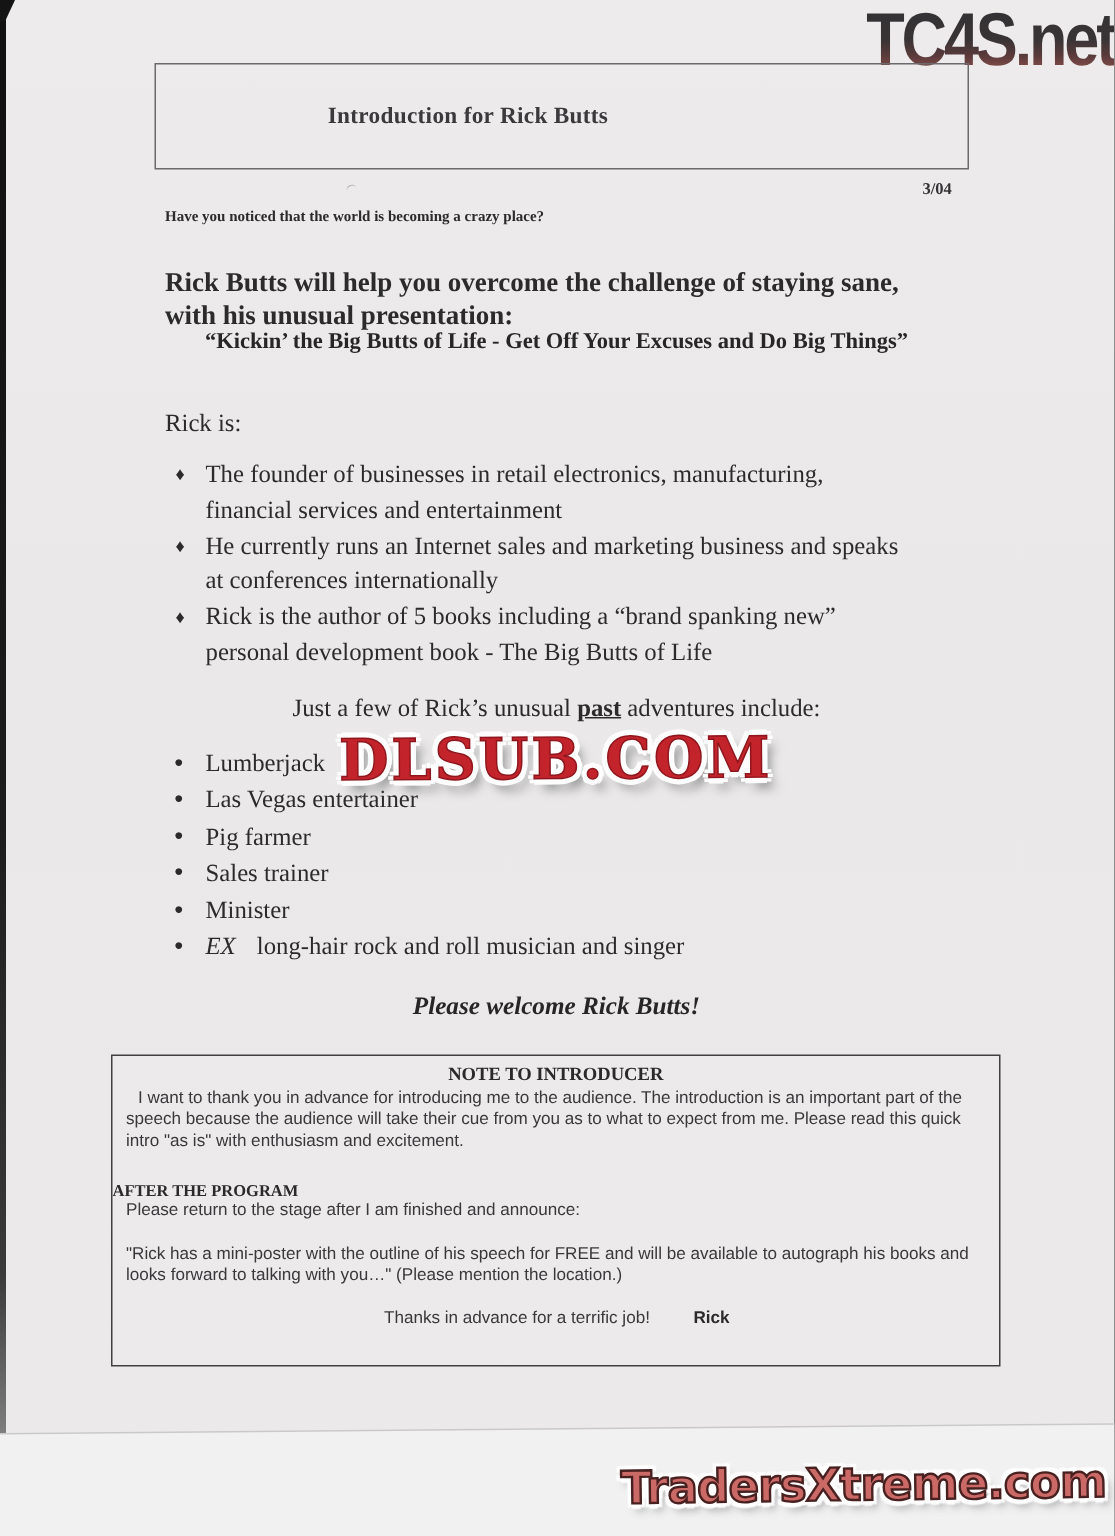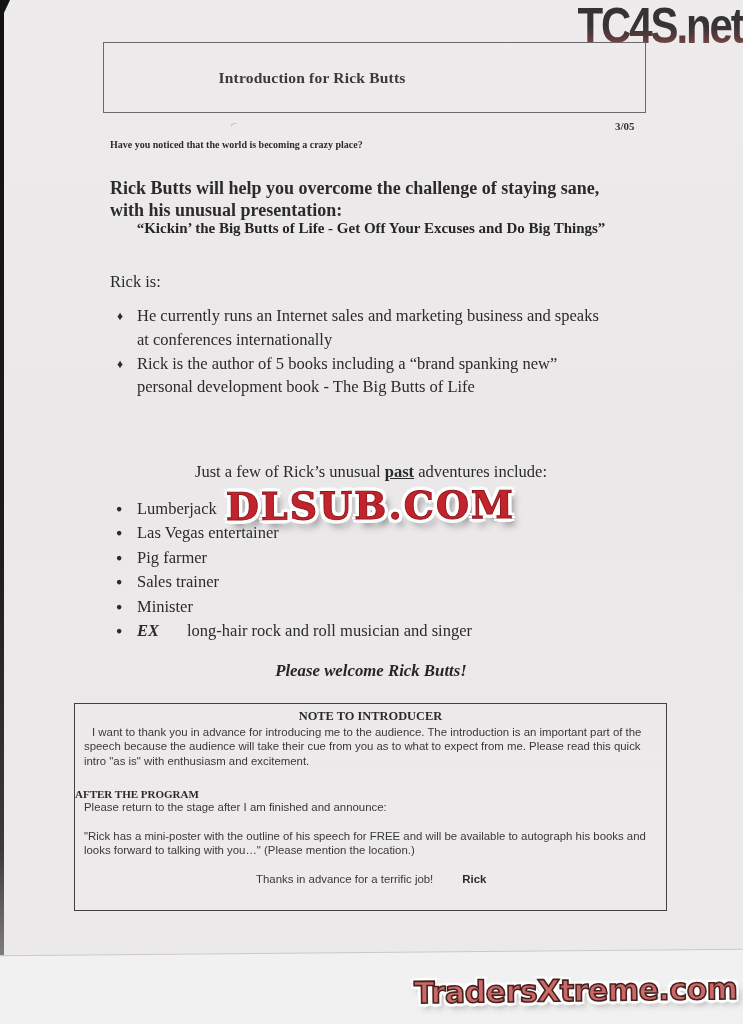--- a/index.html
+++ b/index.html
@@ -67,21 +67,21 @@
   .p-rickis{position:absolute;left:110px;top:272px;font-size:16.5px;}
   ul{margin:0;padding:0;list-style:none;}
   .diamond-list{position:absolute;left:110px;top:304px;width:500px;font-size:16.5px;line-height:23.8px;}
   .diamond-list li{position:relative;padding-left:27px;}
   .diamond-list li::before{content:"\2666";position:absolute;left:7px;top:1px;font-size:12px;color:#2c2b2c;}
   .p-adventures{position:absolute;left:104px;top:462px;width:534px;text-align:center;font-size:16.5px;}
   .p-adventures .past{font-weight:bold;text-decoration:underline;}
   .round-list{position:absolute;left:110px;top:497px;width:520px;font-size:16.5px;line-height:24.4px;}
   .round-list li{position:relative;padding-left:27px;}
   .round-list li::before{content:"\25CF";position:absolute;left:6px;top:0px;font-size:10.5px;color:#2c2b2c;}
-  .ex{font-weight:bold;font-style:italic;margin-right:28px;text-align:center;}
+  .ex{font-weight:normal;font-style:italic;margin-right:14px;text-align:center;}
   .p-welcome{position:absolute;left:104px;top:661px;width:534px;text-align:center;
     font-weight:bold;font-style:italic;font-size:16.8px;color:#272627;}
   
   .note-box{position:absolute;left:74px;top:703px;width:591px;height:206px;
     border:1.5px solid #413f41;background:rgba(255,255,255,.06);
     font-family:"Liberation Sans",sans-serif;font-size:11.4px;color:#39383a;}
   .note-title{margin-top:5px;text-align:center;font-family:"Liberation Serif",serif;
     font-weight:bold;font-size:12.4px;color:#2b2a2b;}
   .note-par{margin:1px 6px 0 9px;line-height:14.4px;text-indent:8px;}
   .note-title2{margin-top:20px;text-align:left;font-family:"Liberation Serif",serif;
@@ -99,28 +99,29 @@
   <div class="edge-left"></div>
   <div class="corner-notch"></div>
   <div class="smudge"></div>
   <div class="bottom-strip"></div>
 
   <div class="wm-tc4s">TC4S.net</div>
 
   <div class="title-box">
     <div class="title-inner">Introduction for Rick Butts</div>
   </div>
-  <div class="doc-date">3/05</div>
+  <div class="doc-date">3/04</div>
 
   <div class="p-hook">Have you noticed that the world is becoming a crazy place?</div>
   <div class="p-lead">Rick Butts will help you overcome the challenge of staying sane, with his unusual presentation:</div>
   <div class="p-headline">“Kickin’ the Big Butts of Life - Get Off Your Excuses and Do Big Things”</div>
 
   <div class="p-rickis">Rick is:</div>
   <ul class="diamond-list">
+    <li>The founder of businesses in retail electronics, manufacturing, financial services and entertainment</li>
     <li>He currently runs an Internet sales and marketing business and speaks at conferences internationally</li>
     <li>Rick is the author of 5 books including a “brand spanking new” personal development book - The Big Butts of Life</li>
   </ul>
 
   <div class="p-adventures"><span>Just a few of Rick’s unusual </span><span class="past">past</span><span> adventures include:</span></div>
 
   <ul class="round-list">
     <li>Lumberjack</li>
     <li>Las Vegas entertainer</li>
     <li>Pig farmer</li>

